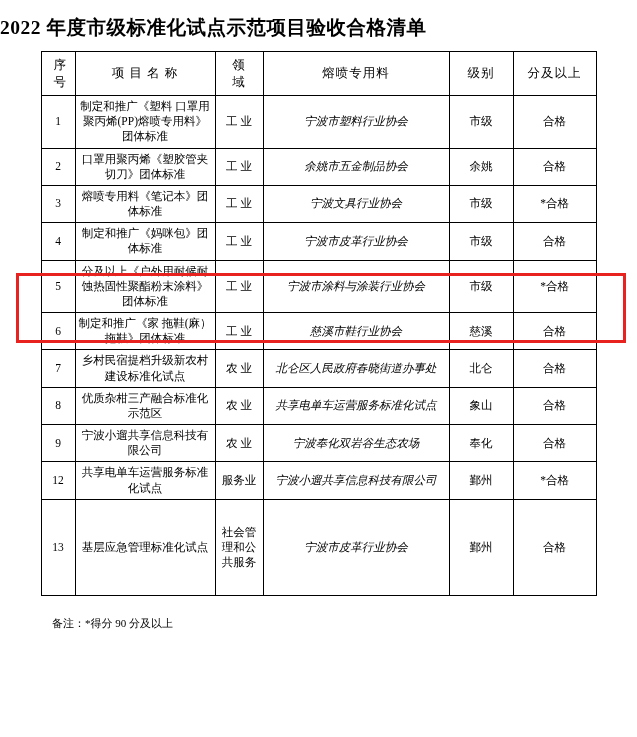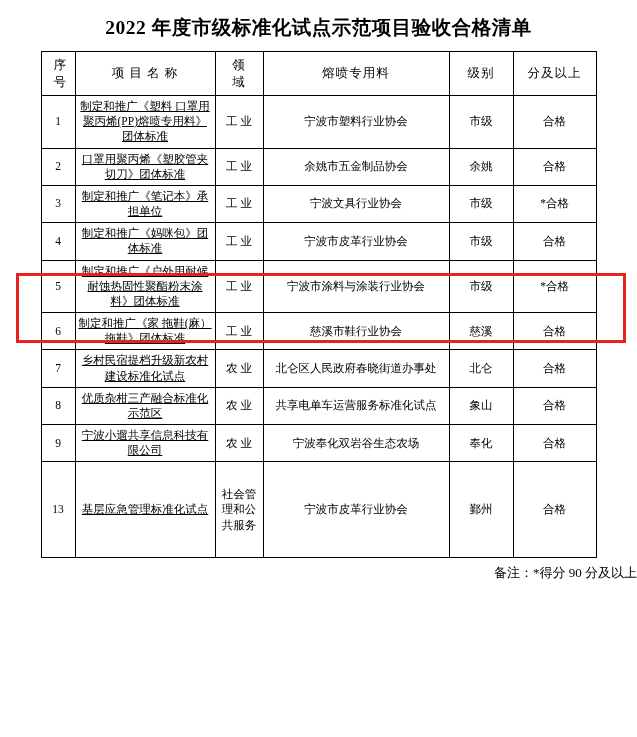--- a/index.html
+++ b/index.html
@@ -16,21 +16,21 @@
     overflow: hidden;
   }
   .page {
     position: relative;
     width: 637px;
     height: 737px;
     box-sizing: border-box;
     padding: 0;
   }
   .doc-title {
-    text-align: center;
+    text-align: left;
     font-size: 19.5px;
     font-weight: bold;
     letter-spacing: 0.5px;
     margin: 14px 0 10px 0;
     font-family: "Liberation Serif", "DejaVu Serif", serif;
     white-space: nowrap;
   }
   table.main-table {
     border-collapse: collapse;
     margin: 0 auto;
@@ -53,34 +53,33 @@
     padding: 5px 12px;
     letter-spacing: 1px;
   }
   .col-no    { width: 34px; }
   .col-name  { width: 140px; }
   .col-field { width: 48px; }
   .col-unit  { width: 186px; }
   .col-level { width: 64px; }
   .col-res   { width: 83px; }
 
-  .cell-name { text-align: center; text-decoration: underline; }
-  .cell-unit { text-align: center; }
+  .cell-name { text-align: center; }
+  .cell-unit { text-align: center; font-style: italic; }
 
   .highlight-box {
     position: absolute;
     border: 3px solid #e8231f;
     box-sizing: border-box;
     pointer-events: none;
   }
   .note {
-    margin: 6px 0 0 52px;
-    font-size: 13px;
-    font-family: "Liberation Serif", "DejaVu Serif", serif;
-    text-align: right;
+    margin: 20px 0 0 52px;
+    font-size: 11px;
+    font-family: "Liberation Serif", "DejaVu Serif", serif;
   }
 </style>
 </head>
 <body>
 
 <div class="page">
 
   <div class="doc-title">2022 年度市级标准化试点示范项目验收合格清单</div>
 
   <table class="main-table">
@@ -114,37 +113,37 @@
       <tr>
         <td>2</td>
         <td class="cell-name">口罩用聚丙烯《塑胶管夹切刀》团体标准</td>
         <td>工 业</td>
         <td class="cell-unit">余姚市五金制品协会</td>
         <td>余姚</td>
         <td>合格</td>
       </tr>
       <tr>
         <td>3</td>
-        <td class="cell-name">制定和推广《笔记本》承担单位</td>
+        <td class="cell-name">熔喷专用料《笔记本》团体标准</td>
         <td>工 业</td>
         <td class="cell-unit">宁波文具行业协会</td>
         <td>市级</td>
         <td>*合格</td>
       </tr>
       <tr>
         <td>4</td>
         <td class="cell-name">制定和推广《妈咪包》团体标准</td>
         <td>工 业</td>
         <td class="cell-unit">宁波市皮革行业协会</td>
         <td>市级</td>
         <td>合格</td>
       </tr>
       <tr>
         <td>5</td>
-        <td class="cell-name">制定和推广《户外用耐候耐蚀热固性聚酯粉末涂料》团体标准</td>
+        <td class="cell-name">分及以上《户外用耐候耐蚀热固性聚酯粉末涂料》团体标准</td>
         <td>工 业</td>
         <td class="cell-unit">宁波市涂料与涂装行业协会</td>
         <td>市级</td>
         <td>*合格</td>
       </tr>
       <tr>
         <td>6</td>
         <td class="cell-name">制定和推广《家 拖鞋(麻）拖鞋》团体标准</td>
         <td>工 业</td>
         <td class="cell-unit">慈溪市鞋行业协会</td>
@@ -167,20 +166,28 @@
         <td>象山</td>
         <td>合格</td>
       </tr>
       <tr>
         <td>9</td>
         <td class="cell-name">宁波小遛共享信息科技有限公司</td>
         <td>农 业</td>
         <td class="cell-unit">宁波奉化双岩谷生态农场</td>
         <td>奉化</td>
         <td>合格</td>
+      </tr>
+      <tr>
+        <td>12</td>
+        <td class="cell-name">共享电单车运营服务标准化试点</td>
+        <td>服务业</td>
+        <td class="cell-unit">宁波小遛共享信息科技有限公司</td>
+        <td>鄞州</td>
+        <td>*合格</td>
       </tr>
       <tr style="height:96px;">
         <td>13</td>
         <td class="cell-name">基层应急管理标准化试点</td>
         <td>社会管理和公共服务</td>
         <td class="cell-unit">宁波市皮革行业协会</td>
         <td>鄞州</td>
         <td>合格</td>
       </tr>
     </tbody>

